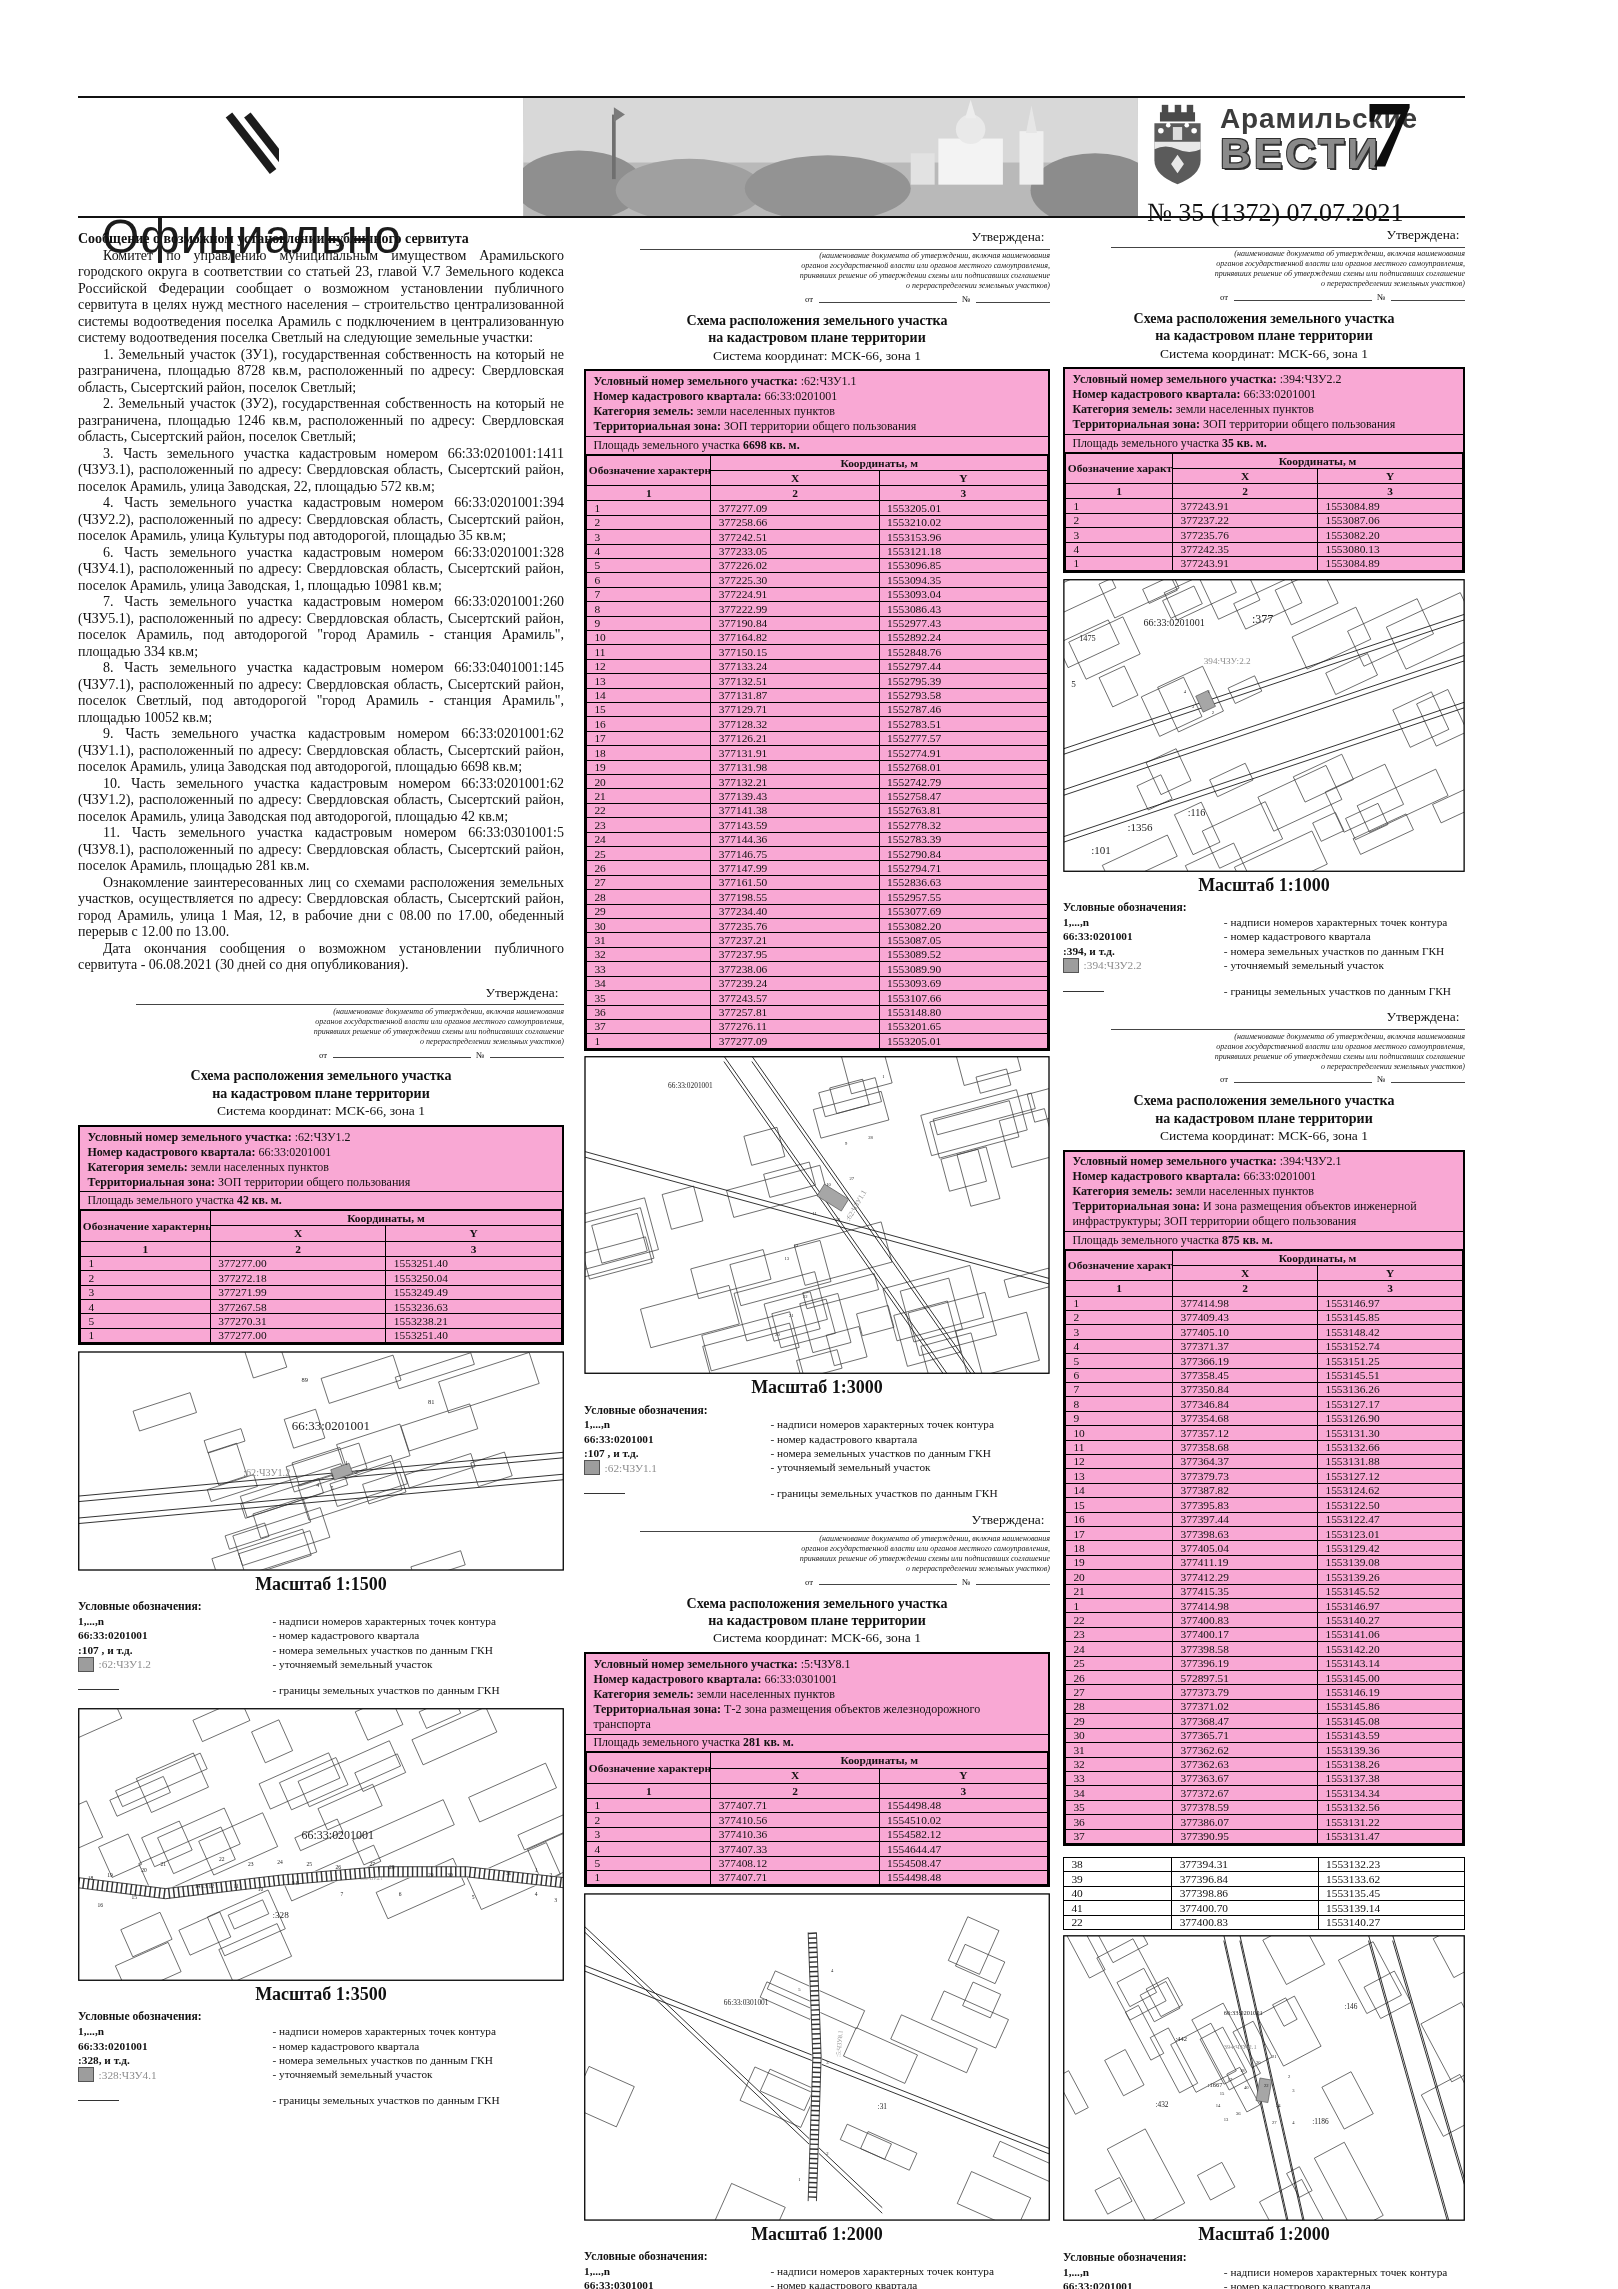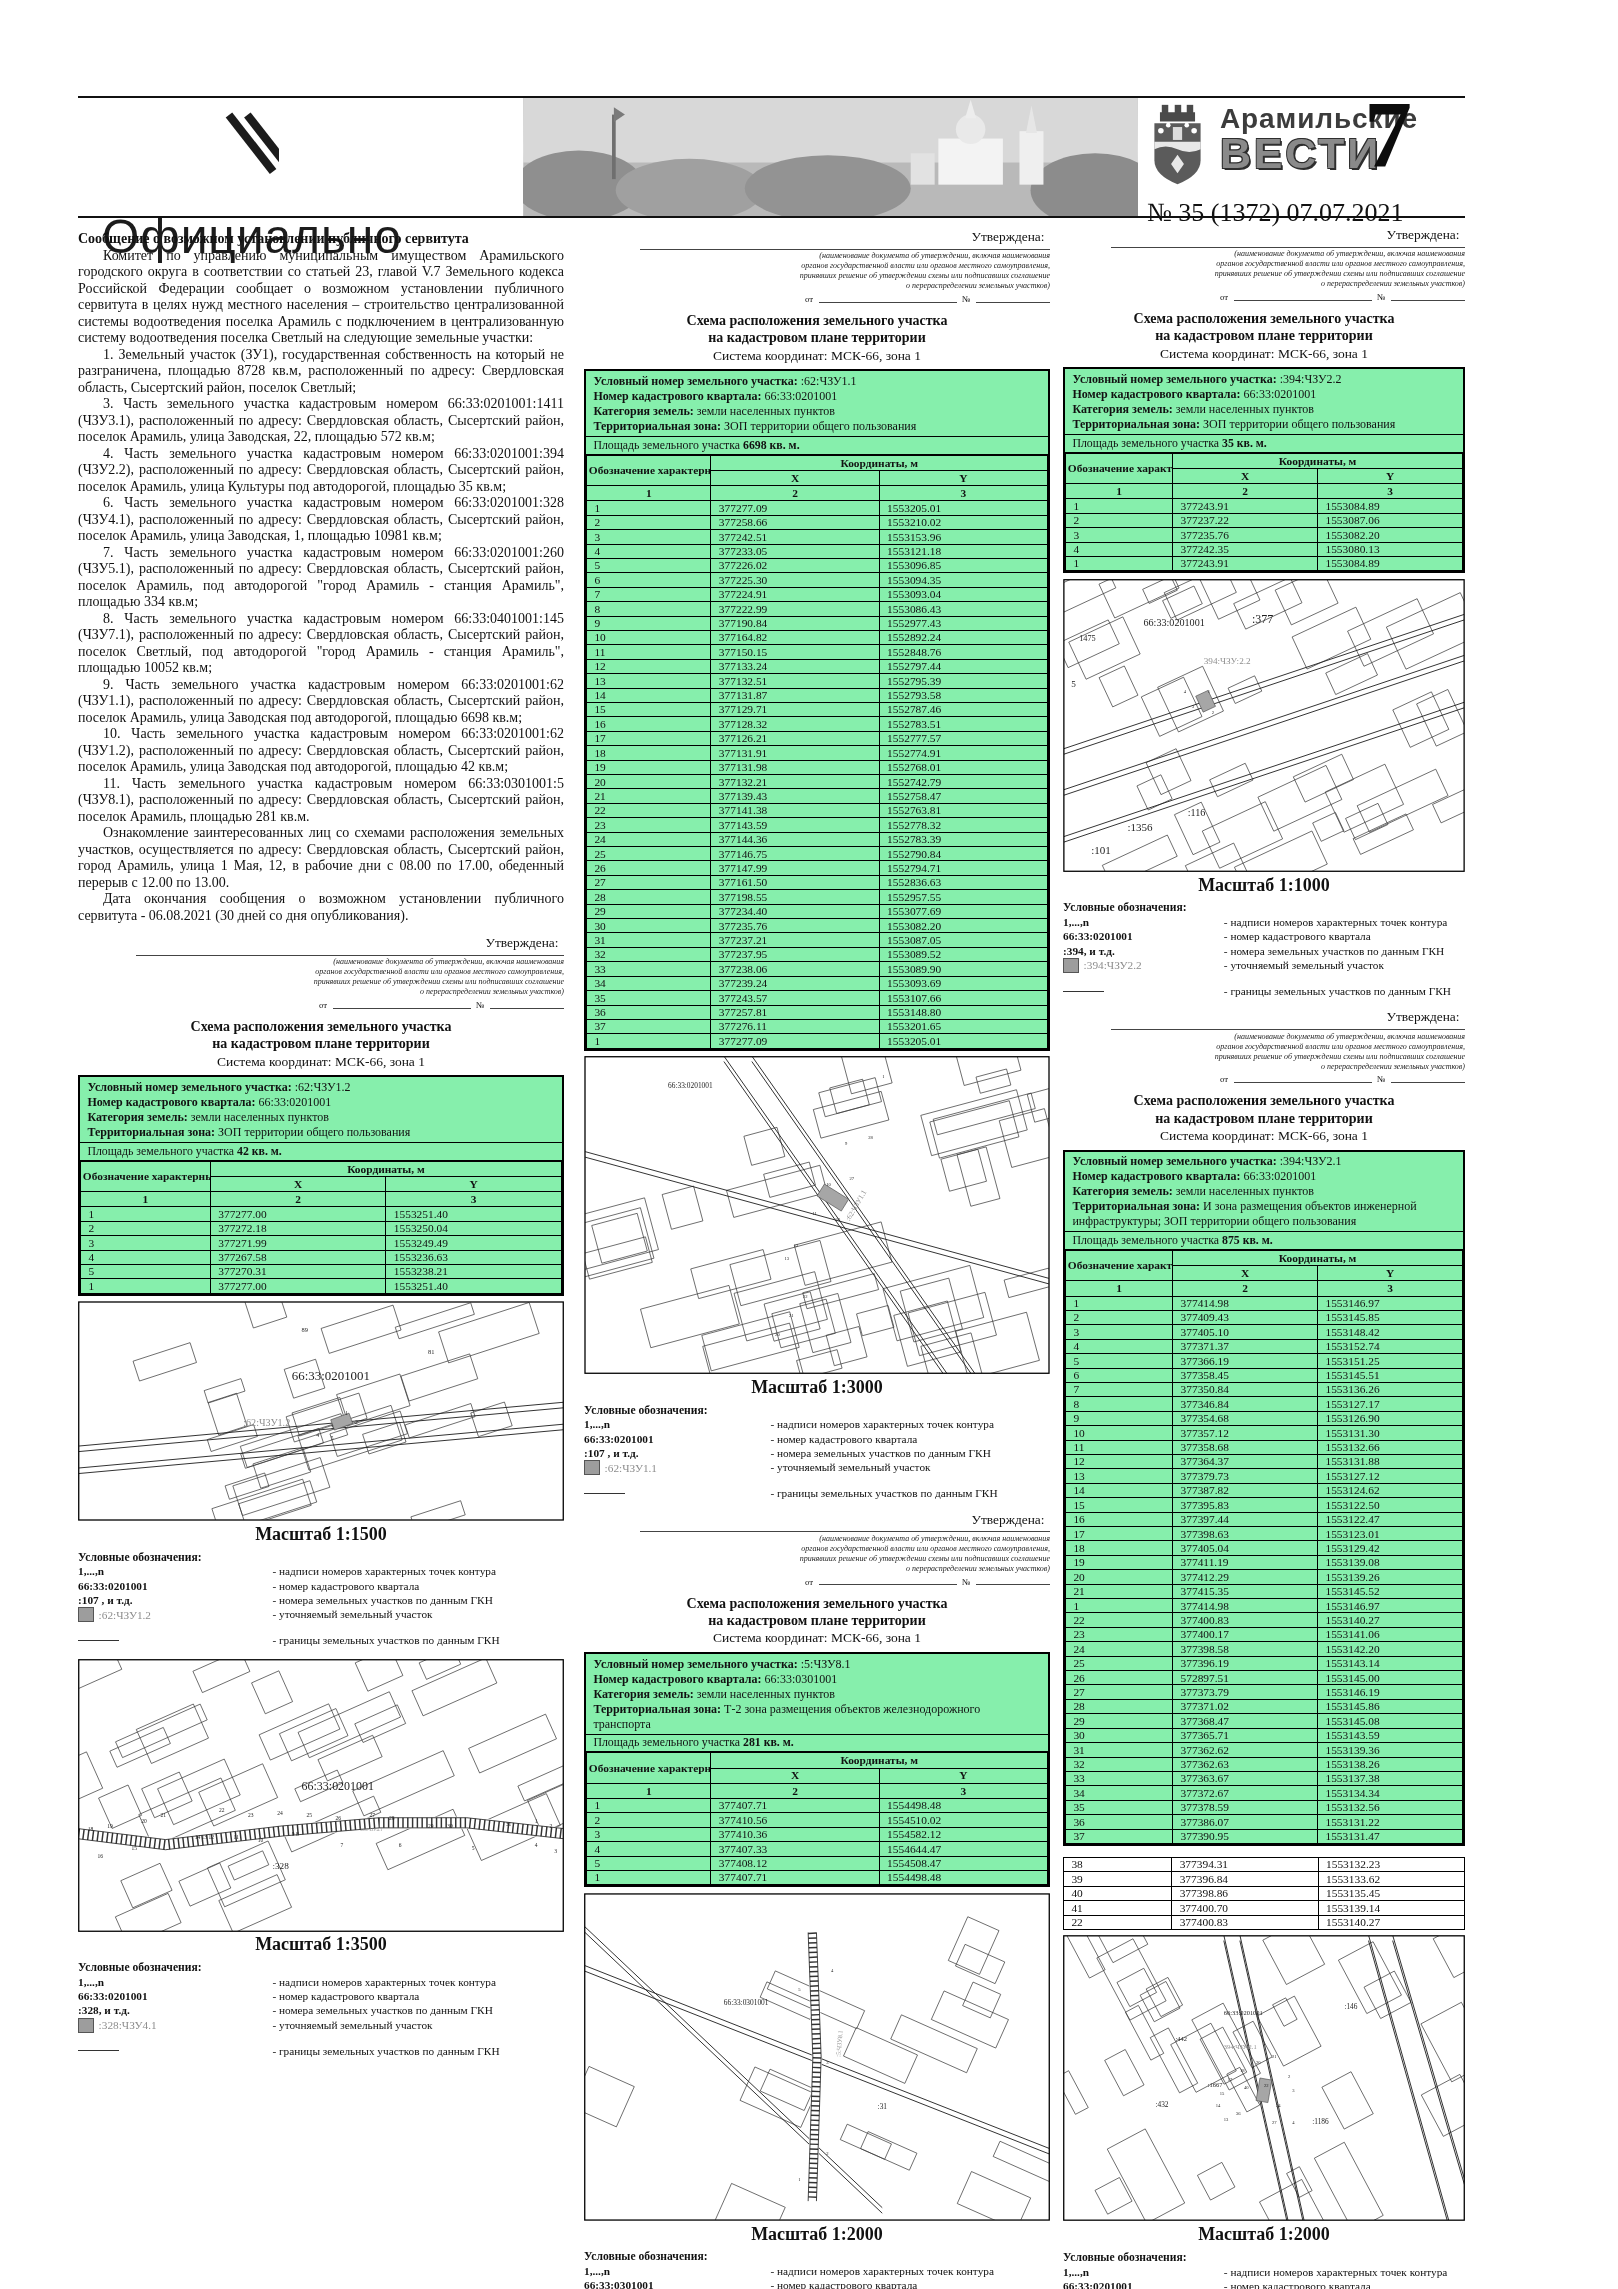--- a/index.html
+++ b/index.html
@@ -30,21 +30,21 @@
   .appr-label{text-align:right;font-size:13.4px;padding-right:5.5px;}
   .fineprint{margin:3.7px 0 0 auto;width:88%;border-top:0.9px solid #444;padding-top:1.8px;font-size:8px;line-height:10px;text-align:right;color:#222;font-style:italic;}
   .fromline{font-size:8.8px;text-align:right;margin-top:1.8px;}
   .blank{display:inline-block;border-bottom:0.9px solid #444;height:8.3px;}
   .w150{width:138px;margin:0 5.5px;}
   .w80{width:74px;margin-left:5.5px;}
   
   .sch-title{font-weight:bold;font-size:14px;text-align:center;margin-top:7.4px;line-height:17.5px;}
   .sch-coord{font-size:13.5px;text-align:center;margin:0.9px 0 5.5px 0;}
   
-  .infobox{border:2px solid #000;background:#86efac;}
+  .infobox{border:2px solid #000;background:#f9a8d4;}
   .info-pad{padding:2.8px 7.4px 1.8px 7.4px;border-bottom:1.3px solid #000;font-size:12px;line-height:15px;}
   .area-line{padding:0.9px 7.4px;border-bottom:1.3px solid #000;font-size:11.8px;}
   table.coords{width:100%;border-collapse:collapse;table-layout:fixed;}
   table.coords td{border:0.9px solid #000;font-size:11.4px;line-height:12.4px;padding:0.5px 1.8px 0.5px 7.4px;overflow:hidden;white-space:nowrap;}
   table.coords .hd td{text-align:center;font-weight:bold;padding:0.9px 1.8px;}
   table.coords tr.thick td{border-bottom:1.8px solid #000;}
   table.coords col.c1{width:27%;} table.coords col.c2{width:36.5%;} table.coords col.c3{width:36.5%;}
   .tbl-gap{height:11px;}
   
   svg.map{display:block;background:#fff;margin-top:5.5px;}
@@ -115,20 +115,21 @@
   </div>
   <div class="issue">№ 35 (1372) 07.07.2021</div>
   <div class="pagenum">7</div>
 
   <div class="col" id="col-left">
     <div class="article">
       <p class="art-title" style="text-indent:0">Сообщение о возможном установлении публичного сервитута</p>
       <div>
           <p>Комитет по управлению муниципальным имуществом Арамильского городского округа в соответствии со статьей 23, главой V.7 Земельного кодекса Российской Федерации сообщает о возможном установлении публичного сервитута в целях нужд местного населения – строительство централизованной системы водоотведения поселка Арамиль с подключением в централизованную систему водоотведения поселка Светлый на следующие земельные участки:</p>
           <p>1. Земельный участок (ЗУ1), государственная собственность на который не разграничена, площадью 8728 кв.м, расположенный по адресу: Свердловская область, Сысертский район, поселок Светлый;</p>
+          <p>2. Земельный участок (ЗУ2), государственная собственность на который не разграничена, площадью 1246 кв.м, расположенный по адресу: Свердловская область, Сысертский район, поселок Светлый;</p>
           <p>3. Часть земельного участка кадастровым номером 66:33:0201001:1411 (ЧЗУ3.1), расположенный по адресу: Свердловская область, Сысертский район, поселок Арамиль, улица Заводская, 22, площадью 572 кв.м;</p>
           <p>4. Часть земельного участка кадастровым номером 66:33:0201001:394 (ЧЗУ2.2), расположенный по адресу: Свердловская область, Сысертский район, поселок Арамиль, улица Культуры под автодорогой, площадью 35 кв.м;</p>
           <p>6. Часть земельного участка кадастровым номером 66:33:0201001:328 (ЧЗУ4.1), расположенный по адресу: Свердловская область, Сысертский район, поселок Арамиль, улица Заводская, 1, площадью 10981 кв.м;</p>
           <p>7. Часть земельного участка кадастровым номером 66:33:0201001:260 (ЧЗУ5.1), расположенный по адресу: Свердловская область, Сысертский район, поселок Арамиль, под автодорогой "город Арамиль - станция Арамиль", площадью 334 кв.м;</p>
           <p>8. Часть земельного участка кадастровым номером 66:33:0401001:145 (ЧЗУ7.1), расположенный по адресу: Свердловская область, Сысертский район, поселок Светлый, под автодорогой "город Арамиль - станция Арамиль", площадью 10052 кв.м;</p>
           <p>9. Часть земельного участка кадастровым номером 66:33:0201001:62 (ЧЗУ1.1), расположенный по адресу: Свердловская область, Сысертский район, поселок Арамиль, улица Заводская под автодорогой, площадью 6698 кв.м;</p>
           <p>10. Часть земельного участка кадастровым номером 66:33:0201001:62 (ЧЗУ1.2), расположенный по адресу: Свердловская область, Сысертский район, поселок Арамиль, улица Заводская под автодорогой, площадью 42 кв.м;</p>
           <p>11. Часть земельного участка кадастровым номером 66:33:0301001:5 (ЧЗУ8.1), расположенный по адресу: Свердловская область, Сысертский район, поселок Арамиль, площадью 281 кв.м.</p>
           <p>Ознакомление заинтересованных лиц со схемами расположения земельных участков, осуществляется по адресу: Свердловская область, Сысертский район, город Арамиль, улица 1 Мая, 12, в рабочие дни с 08.00 по 17.00, обеденный перерыв с 12.00 по 13.00.</p>
           <p>Дата окончания сообщения о возможном установлении публичного сервитута - 06.08.2021 (30 дней со дня опубликования).</p>

